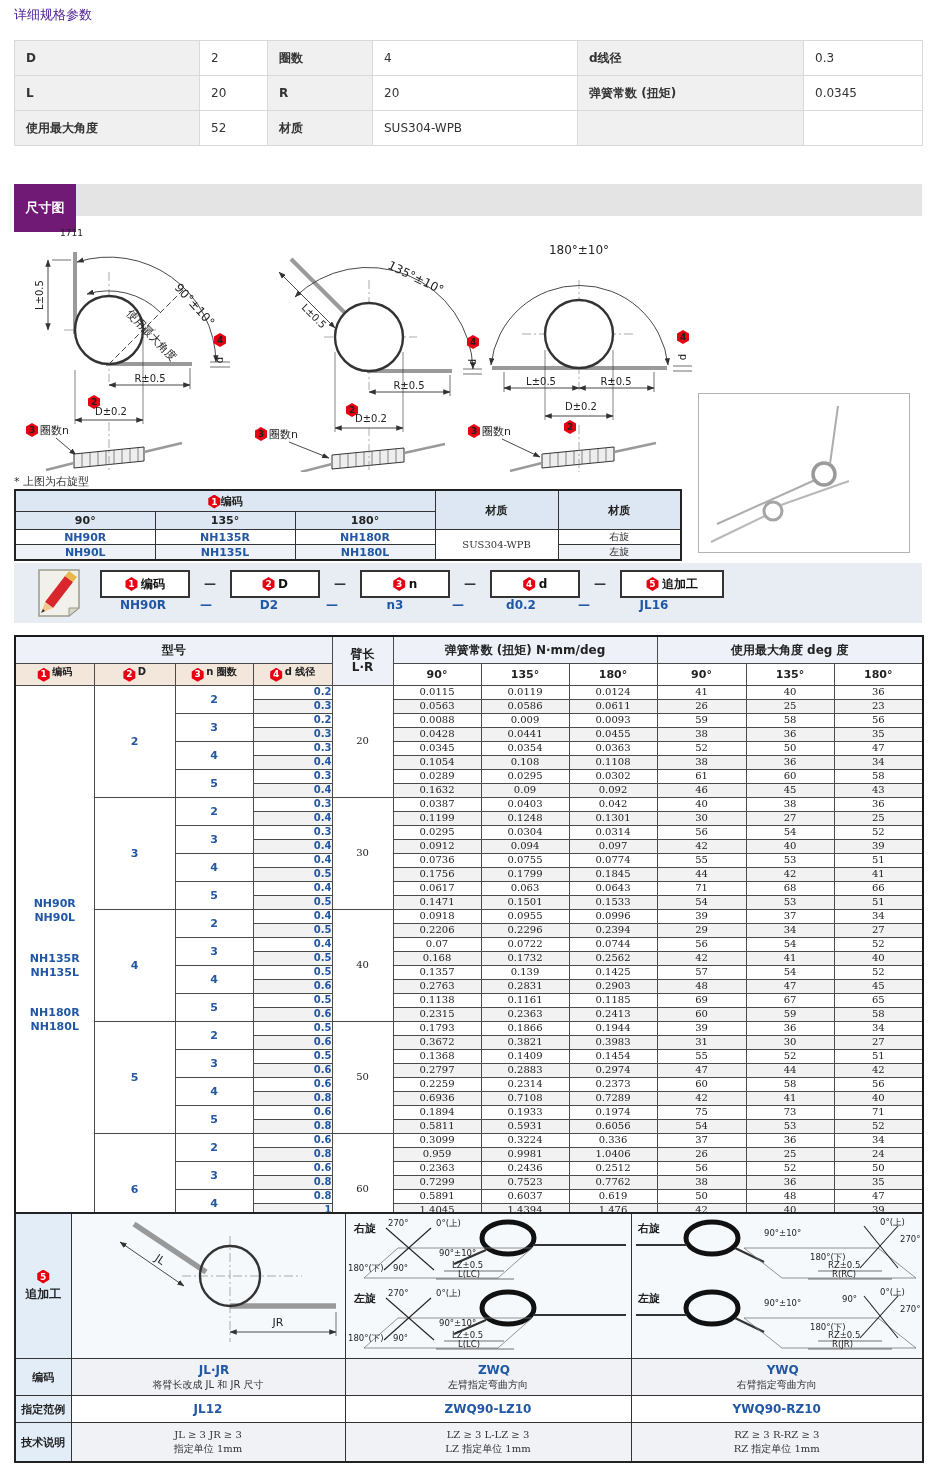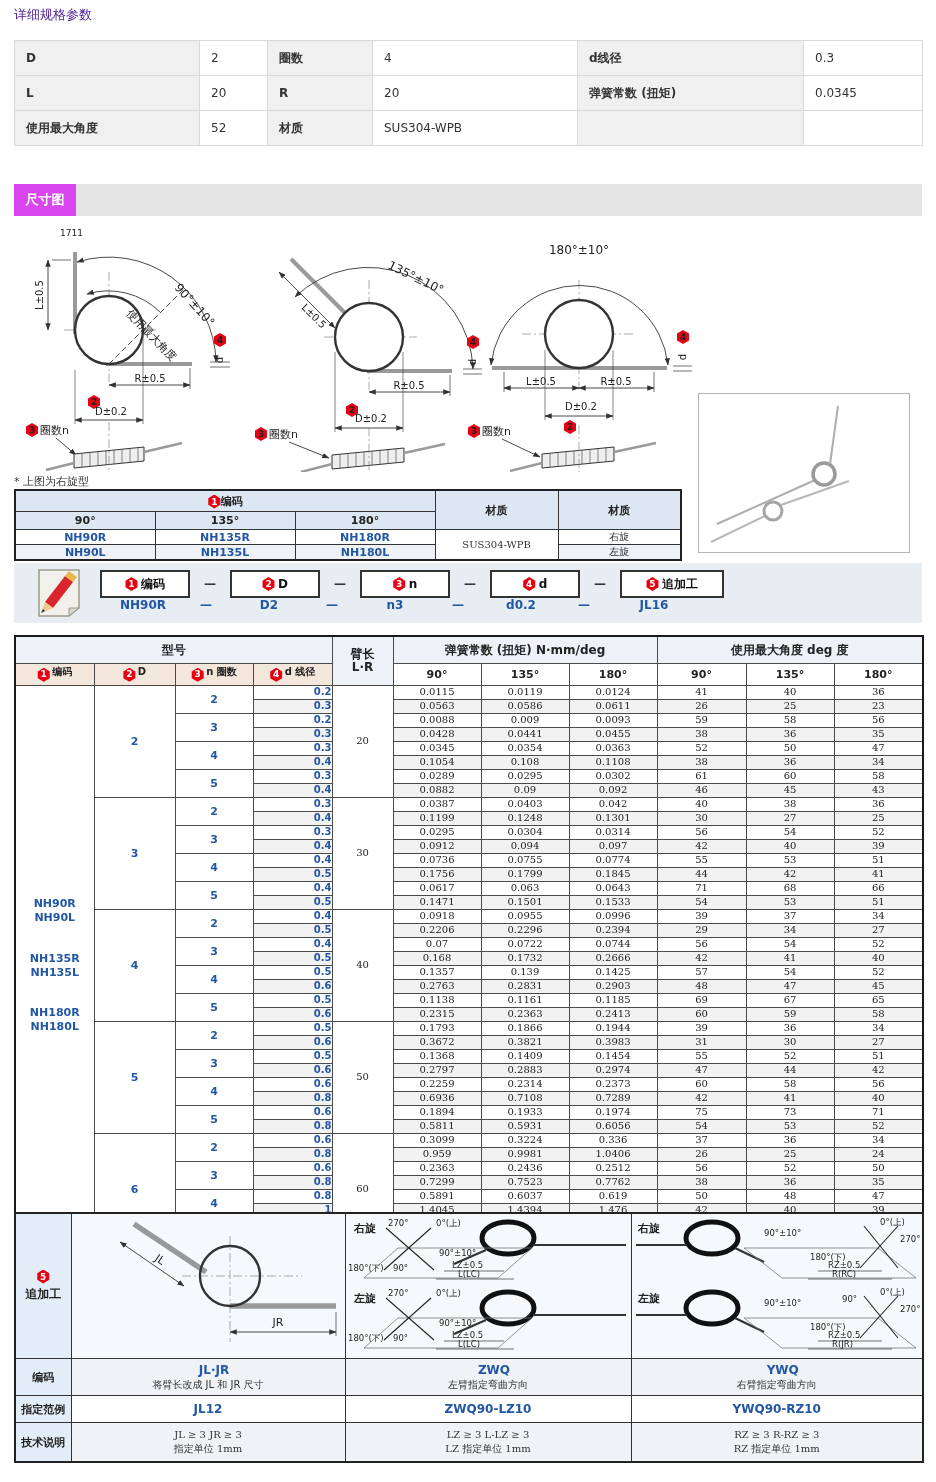--- a/index.html
+++ b/index.html
@@ -14,21 +14,21 @@
 
   
   table{border-collapse:collapse;}
   .spec-table{left:14px;top:40px;width:908px;table-layout:fixed;}
   .spec-table td{border:1px solid #d9d9d9;height:34px;font-size:12px;padding:0 0 0 11px;}
   .spec-table td.sl{background:#f0f0f0;font-weight:bold;color:#333;}
   .spec-table td.sv{background:#fff;color:#333;}
 
   
   .dim-bar{left:14px;top:184px;width:908px;height:32px;background:#e4e4e4;}
-  .dim-tab{position:absolute;left:0;top:0;width:62px;height:32px;background:#d946ef;color:#fff;
+  .dim-tab{position:absolute;left:0;top:0;width:62px;height:48px;background:#701a75;color:#fff;
            font-size:13px;font-weight:bold;display:flex;align-items:center;justify-content:center;}
 
   
   .hex{display:inline-flex;width:13px;height:14px;background:#e60012;color:#fff;font-size:9px;
        font-weight:bold;align-items:center;justify-content:center;flex:0 0 auto;
        clip-path:polygon(50% 0,96% 26%,96% 74%,50% 100%,4% 74%,4% 26%);}
 
   
   .diagrams{left:14px;top:222px;width:908px;height:252px;}
   svg text{font-family:"DejaVu Sans","Liberation Sans",sans-serif;fill:#222;}
@@ -530,21 +530,21 @@
           <td class="dwire">0.3</td>
           <td class="num">0.0289</td>
           <td class="num">0.0295</td>
           <td class="num">0.0302</td>
           <td class="num">61</td>
           <td class="num">60</td>
           <td class="num">58</td>
         </tr>
         <tr>
           <td class="dwire alt">0.4</td>
-          <td class="num alt">0.0882</td>
+          <td class="num alt">0.1632</td>
           <td class="num alt">0.09</td>
           <td class="num alt">0.092</td>
           <td class="num alt">46</td>
           <td class="num alt">45</td>
           <td class="num alt">43</td>
         </tr>
         <tr>
           <td class="dcol" rowspan="8">3</td>
           <td class="ncol" rowspan="2">2</td>
           <td class="dwire">0.3</td>
@@ -650,21 +650,21 @@
           <td class="num">0.0722</td>
           <td class="num">0.0744</td>
           <td class="num">56</td>
           <td class="num">54</td>
           <td class="num">52</td>
         </tr>
         <tr>
           <td class="dwire alt">0.5</td>
           <td class="num alt">0.168</td>
           <td class="num alt">0.1732</td>
-          <td class="num alt">0.2666</td>
+          <td class="num alt">0.2562</td>
           <td class="num alt">42</td>
           <td class="num alt">41</td>
           <td class="num alt">40</td>
         </tr>
         <tr>
           <td class="ncol" rowspan="2">4</td>
           <td class="dwire">0.5</td>
           <td class="num">0.1357</td>
           <td class="num">0.139</td>
           <td class="num">0.1425</td>

